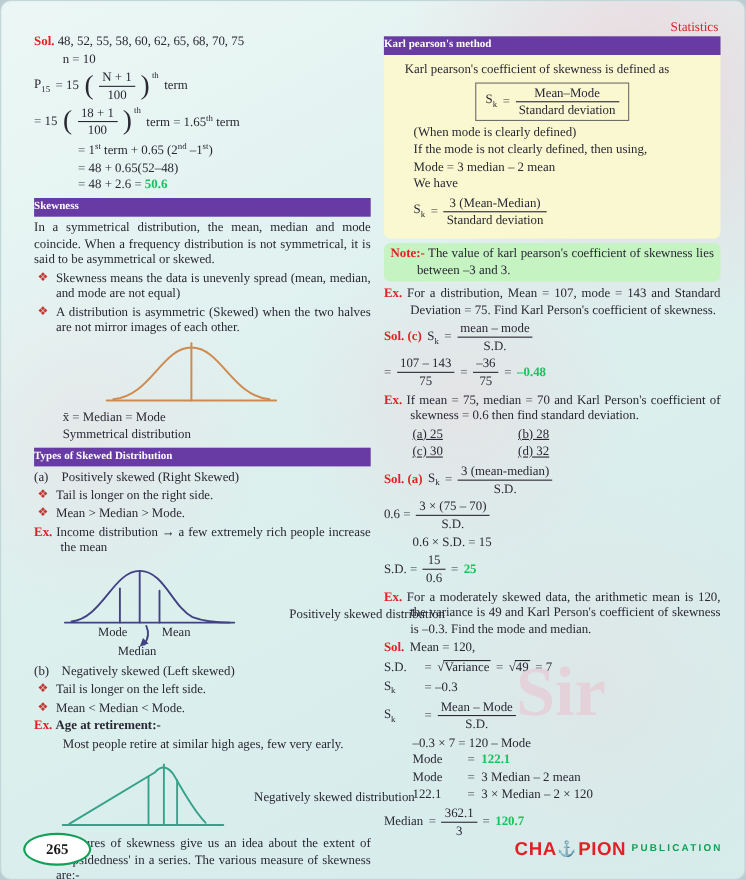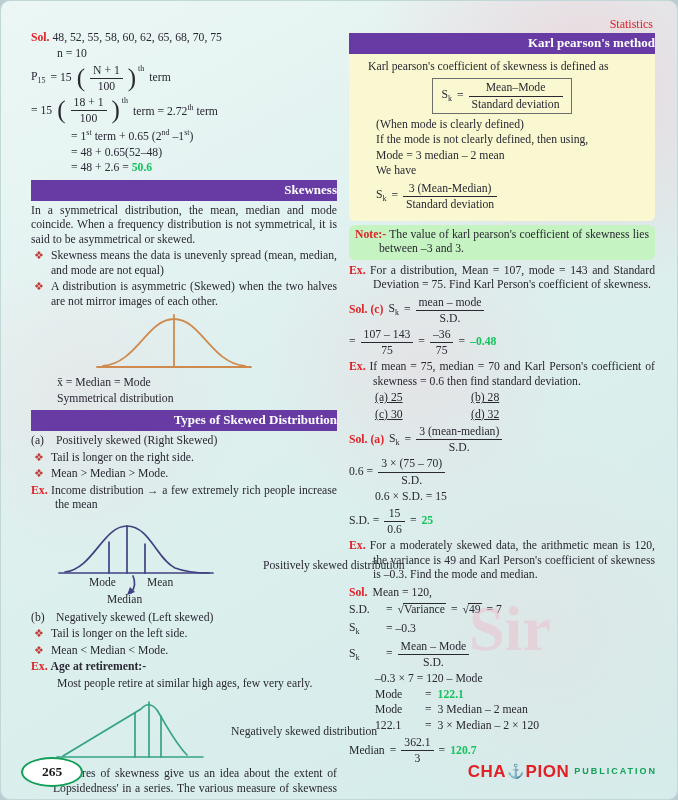--- a/index.html
+++ b/index.html
@@ -13,22 +13,22 @@
       radial-gradient(circle at 62% 46%, rgba(246,198,211,0.30), transparent 26%),
       radial-gradient(circle at 12% 50%, rgba(246,198,211,0.22), transparent 22%),
       radial-gradient(circle at 80% 78%, rgba(246,198,211,0.18), transparent 24%),
       linear-gradient(150deg,#ecf7f5 0%,#ddf0ee 45%,#d5ecea 100%);
   }
   .watermark{position:absolute;left:468px;top:588px;font-size:64px;font-weight:bold;
     color:rgba(244,168,188,0.33);pointer-events:none;}
   .cols{display:flex;gap:12px;padding:16px 18px 0 30px;}
   .col{width:306px;}
   .corner{color:#d8232a;text-align:right;font-size:12px;margin:0 2px 1px 0;}
-  .sec-header{background:#673ba3;color:#fff;font-weight:bold;text-align:right;
-    font-size:13px;padding:2px 0 3px;margin:4px 0 3px;}
+  .sec-header{background:#673ba3;color:#fff;font-weight:bold;text-align:left;
+    font-size:10px;padding:2px 0 3px;margin:4px 0 3px;}
   .line{margin:1px 0;}
   .jt{text-align:justify;}
   .ml1{margin-left:26px;}
   .ml2{margin-left:40px;}
   .rlab{color:#e02227;font-weight:bold;white-space:nowrap;}
   .green{color:#17c35f;font-weight:bold;}
   .bold{font-weight:bold;}
   .frow{display:flex;align-items:center;gap:5px;margin:3px 0;}
   .frac{display:inline-block;text-align:center;line-height:1.12;vertical-align:middle;}
   .frac .num{display:block;border-bottom:1px solid #2a2833;padding:0 3px 1px;}
@@ -106,21 +106,21 @@
 
       <div class="frow ml2">
         <span>=  15</span>
         <span class="bparen">(</span>
         <span class="frac">
             <span class="num">18 + 1</span>
             <span class="den">100</span>
           </span>
         <span class="bparen">)</span>
         <sup class="th">th</sup>
-        <span><span>term  =  2.72</span><sup>th</sup> <span>term</span></span>
+        <span><span>term  =  1.65</span><sup>th</sup> <span>term</span></span>
       </div>
 
       <div class="line ml2"><span>= 1</span><sup>st</sup><span> term + 0.65 (2</span><sup>nd</sup><span> –1</span><sup>st</sup><span>)</span></div>
       <div class="line ml2">= 48 + 0.65(52–48)</div>
       <div class="line ml2">
         <span>= 48 + 2.6 = </span><span class="green">50.6</span>
       </div>
 
       <div class="sec-header">Skewness</div>
       <div class="line jt">In a symmetrical distribution, the mean, median and mode coincide. When a frequency distribution is not symmetrical, it is said to be asymmetrical or skewed.</div>

